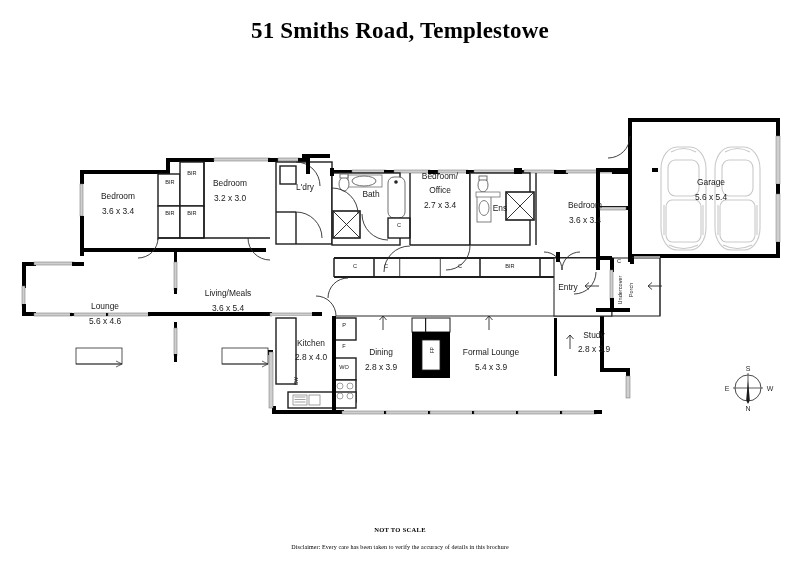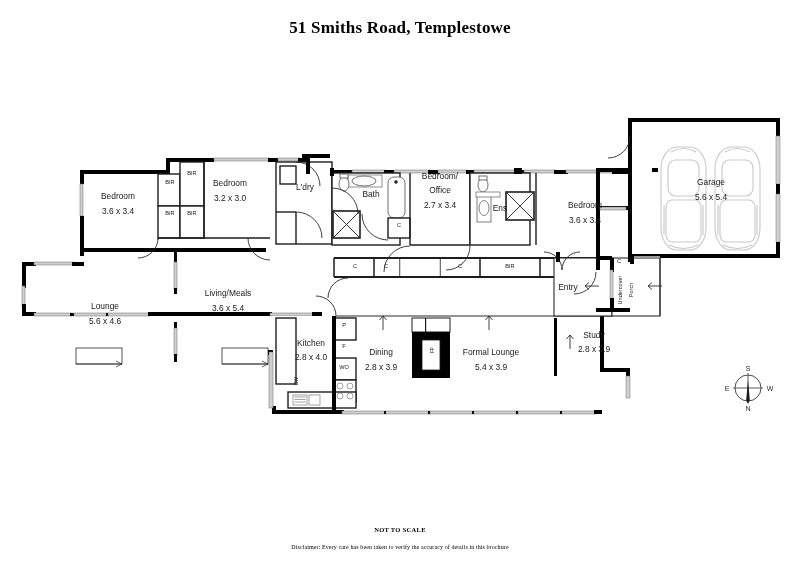--- a/index.html
+++ b/index.html
@@ -23,21 +23,21 @@
     background: #ffffff;
   }
   #plan-title {
     position: absolute;
     top: 18px;
     left: 0;
     width: 800px;
     text-align: center;
     font-family: "Liberation Serif", serif;
     font-weight: bold;
-    font-size: 17px;
+    font-size: 23px;
     letter-spacing: 0.2px;
     color: #000;
   }
   #footer-scale {
     position: absolute;
     top: 526px;
     left: 0;
     width: 800px;
     text-align: center;
     font-family: "Liberation Serif", serif;

